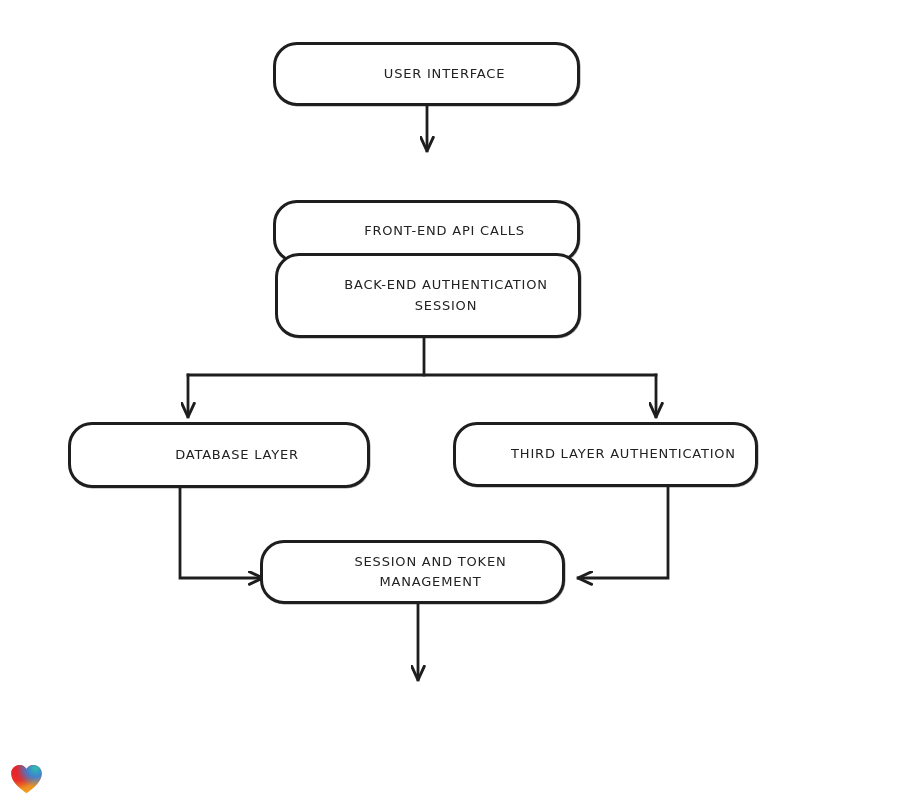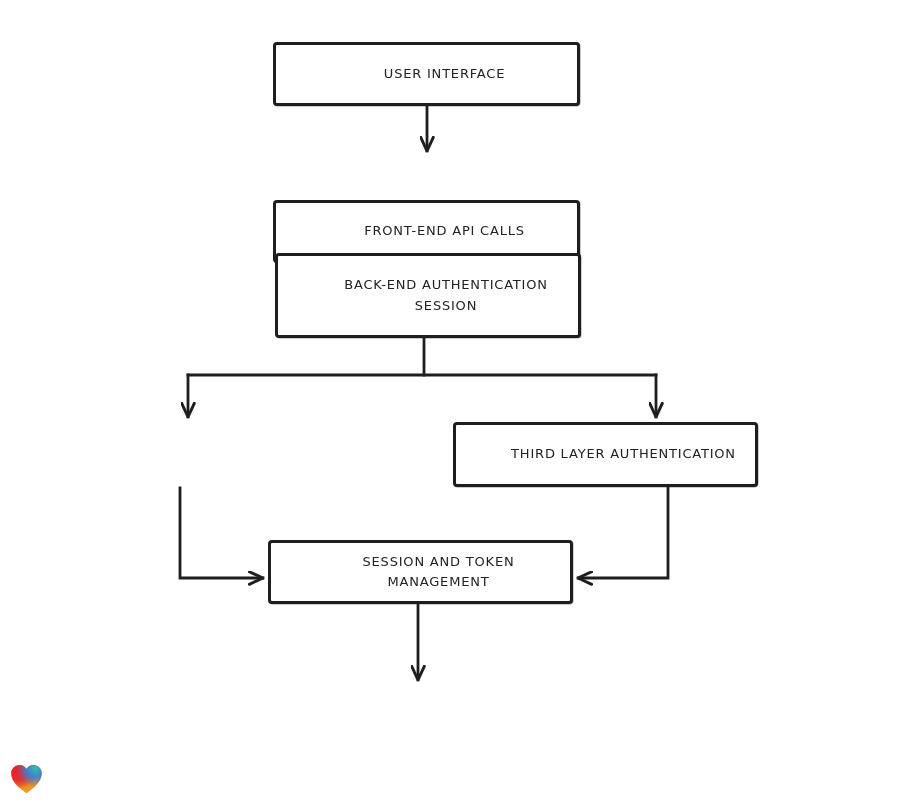--- a/index.html
+++ b/index.html
@@ -22,21 +22,21 @@
     pointer-events: none;
   }
   .node {
     position: absolute;
     box-sizing: border-box;
     display: flex;
     align-items: center;
     justify-content: center;
     background: #ffffff;
     border: 3.5px solid #1e1e1e;
-    border-radius: 4px;
+    border-radius: 24px;
     color: #222222;
     text-align: center;
     font-size: 13px;
     letter-spacing: 0.8px;
     line-height: 1.55;
     box-shadow: 0.5px 0.5px 0 rgba(30,30,30,0.45);
     padding-left: 36px;
   }
   .node .label {
     display: block;
@@ -80,26 +80,29 @@
   </div>
 
   <div class="node" style="left:273px; top:156px; width:307px; height:63px;margin-top:44px;">
     <span class="label">FRONT-END API CALLS</span>
   </div>
 
   <div class="node" style="left:275px; top:253px; width:306px; height:85px;">
     <span class="label wrap-240">BACK-END AUTHENTICATION SESSION</span>
   </div>
 
+  <div class="node" style="left:68px; top:422px; width:302px; height:66px;">
+    <span class="label">DATABASE LAYER</span>
+  </div>
 
   <div class="node" style="left:453px; top:422px; width:305px; height:65px;">
     <span class="label">THIRD LAYER AUTHENTICATION</span>
   </div>
 
-  <div class="node" style="left:268px; top:540px; width:305px; height:64px;">
+  <div class="node" style="left:260px; top:540px; width:305px; height:64px;">
     <span class="label wrap-200">SESSION AND TOKEN MANAGEMENT</span>
   </div>
 
 
   <div class="logo">
     <svg viewBox="0 0 40 38" width="37" height="36">
       <defs>
         <linearGradient id="gO" x1="0" y1="0" x2="0.15" y2="1">
           <stop offset="0" stop-color="#c94e2e"></stop>
           <stop offset="1" stop-color="#f6a21f"></stop>

